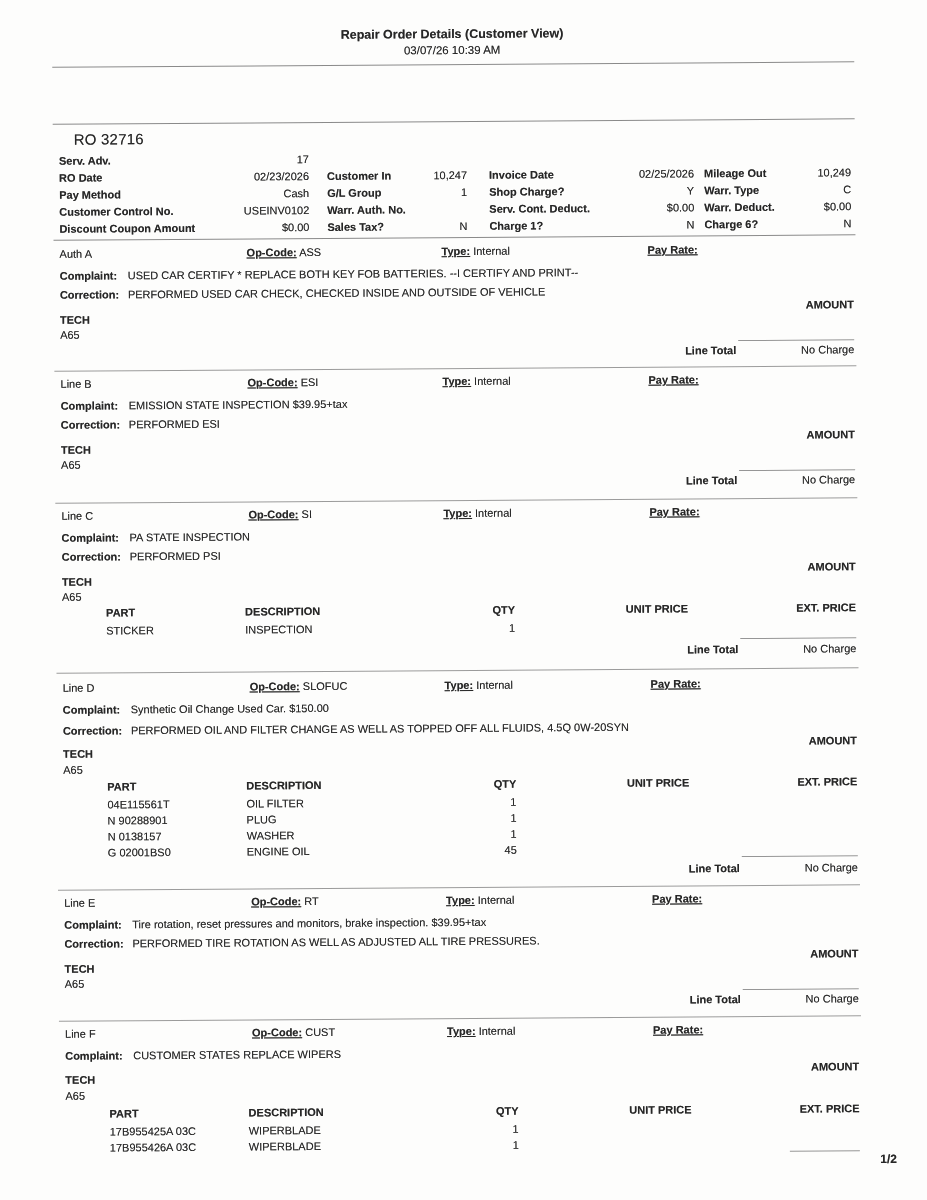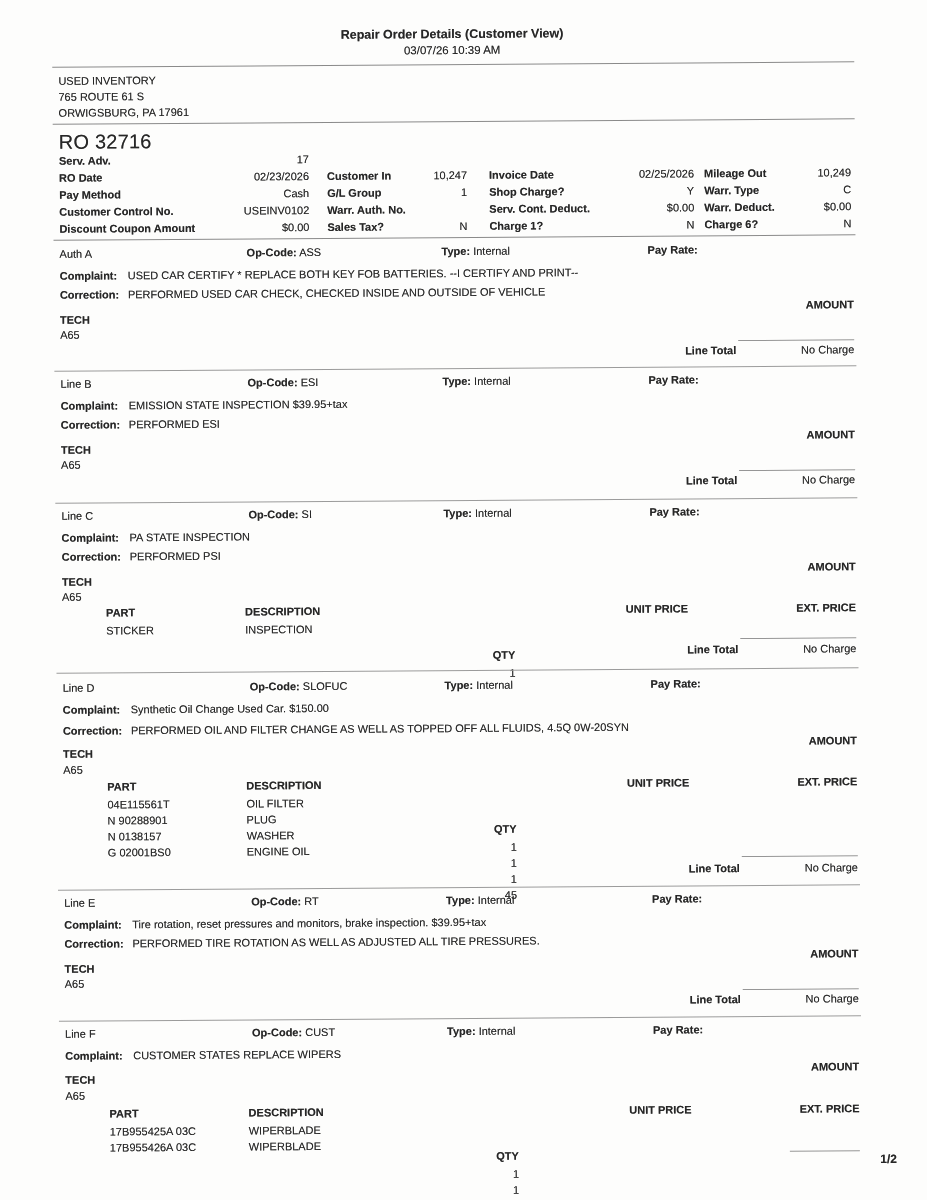--- a/index.html
+++ b/index.html
@@ -8,73 +8,68 @@
     position:relative;width:927px;height:1200px;overflow:hidden;
     background:#fdfdfc;color:#272727;
     font-family:"Liberation Sans", sans-serif;font-size:11px;
   }
   .sheet{
     position:absolute;left:0;top:0;width:927px;height:1200px;
     transform:rotate(-0.4deg);transform-origin:463px 600px;
     text-shadow:0 0 .5px rgba(40,40,40,.55);
   }
   .abs{position:absolute;white-space:nowrap;}
-  b{font-weight:bold;}
+  b{font-weight:bold;text-decoration:underline;}
   .rule{position:absolute;left:56px;width:802px;border-top:1px solid #9b9b9b;height:0;}
   .rule.dark{border-top-color:#8a8a8a;}
   .doc-title{position:absolute;left:0;top:27px;width:912px;text-align:center;font-weight:bold;font-size:12.5px;}
   .doc-date{position:absolute;left:0;top:44px;width:912px;text-align:center;font-size:11.5px;}
   .dealer{position:absolute;left:62px;top:70px;line-height:16px;}
   .vehicle{position:absolute;right:69px;top:68px;line-height:16px;text-align:right;}
-  .ro-num{position:absolute;left:62px;top:128px;font-size:20px;letter-spacing:.2px;}
+  .ro-num{position:absolute;left:77px;top:128px;font-size:15px;letter-spacing:.2px;}
   .grid{position:absolute;left:62px;top:152px;width:794px;}
   .grid .row{position:absolute;left:0;width:794px;height:15px;}
   .grid .lbl{font-weight:bold;}
   .g-l1{left:0}.g-v1{left:0;width:250px;text-align:right;}
   .g-l2{left:268px}.g-v2{left:268px;width:140px;text-align:right;}
   .g-l3{left:430px}.g-v3{left:430px;width:205px;text-align:right;}
   .g-l4{left:645px}.g-v4{left:645px;width:147px;text-align:right;}
   .sec{position:absolute;left:62px;width:794px;}
   .s-line{left:0;}
   .s-op{left:187px;}
   .s-type{left:382px;}
   .s-pay{left:588px;}
   .c-lab{left:0;font-weight:bold;}
   .c-val{left:68px;}
   .amt{left:0;width:794px;text-align:right;font-weight:bold;}
   .tech-l{left:0;font-weight:bold;}
   .tech-v{left:0;}
   .p-part{left:0;margin-left:44px;}
   .p-desc{left:183px;}
-  .p-qty{left:353px;width:100px;text-align:right;margin-top:45px;}
+  .p-qty{left:353px;width:100px;text-align:right;}
   .p-unit{left:480px;width:146px;text-align:right;}
   .p-ext{left:648px;width:146px;text-align:right;}
   .ph{font-weight:bold;}
   .u-line{position:absolute;left:678px;width:116px;border-top:1px solid #969696;height:0;}
   .u-line.short{left:724px;width:70px;}
   .lt-lab{left:540px;width:136px;text-align:right;font-weight:bold;}
   .lt-val{left:646px;width:148px;text-align:right;}
   .page-num{position:absolute;right:34px;top:1155px;font-size:12px;font-weight:bold;}
 </style>
 </head>
 <body>
 
 <div class="page">
 <div class="sheet">
 
   <div class="doc-title">Repair Order Details (Customer View)</div>
   <div class="doc-date">03/07/26 10:39 AM</div>
 
   <div class="rule dark" style="top:64px"></div>
 
-  <div class="dealer">
-    <div>USED INVENTORY</div>
-    <div>765 ROUTE 61 S</div>
-    <div>ORWIGSBURG, PA 17961</div>
-  </div>
 
 
   <div class="rule dark" style="top:121px"></div>
 
   <div class="ro-num">RO 32716</div>
 
   <div class="grid">
     <div class="row" style="top:0">
       <span class="abs lbl g-l1">Serv. Adv.</span>
       <span class="abs g-v1">17</span>

